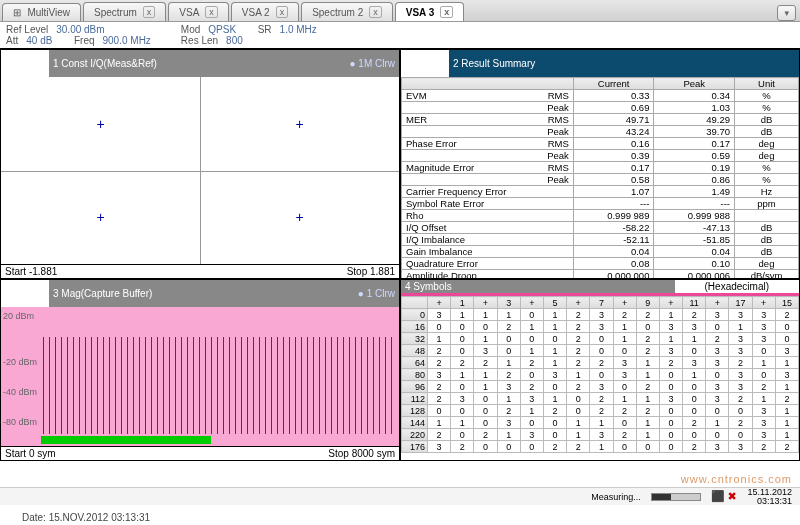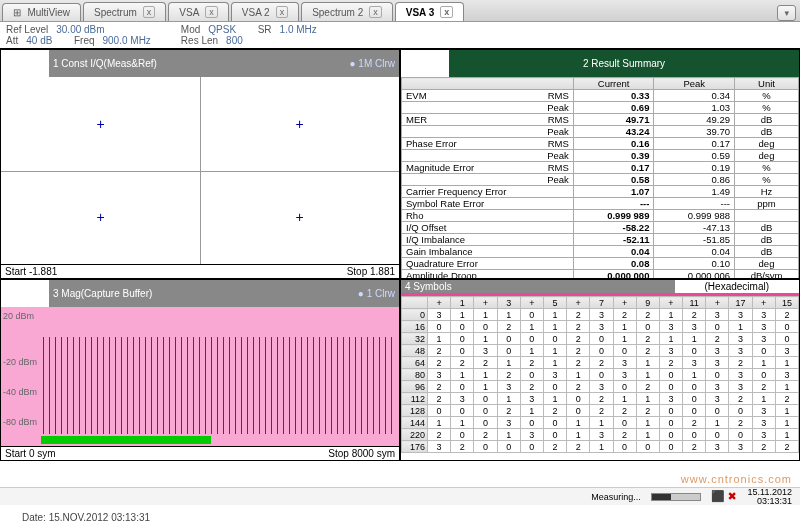--- a/index.html
+++ b/index.html
@@ -10,32 +10,32 @@
 .tab .x { font-size: 9px; color: #666; border: 1px solid #aaa; padding: 0 3px; border-radius: 2px; cursor: pointer; }
 .tab-end { margin-left: auto; margin-right: 4px; border: 1px solid #888; border-radius: 3px; padding: 2px 6px; background: linear-gradient(#f8f8f8,#e0e0e0); font-size: 9px; color: #666; }
 .params { display: flex; padding: 2px 6px; border-bottom: 1px solid #000; font-size: 10px; color: #444; gap: 30px; }
 .params .col { display: flex; flex-direction: column; }
 .params .row { display: flex; gap: 8px; }
 .params .lbl { color: #555; }
 .params .val { color: #4a6a9a; text-align: center; }
 .grid { display: grid; grid-template-columns: 400px 1fr; grid-template-rows: 230px 1fr; height: 412px; }
 .panel { border: 1px solid #000; display: flex; flex-direction: column; overflow: hidden; }
 .panel-hdr { display: flex; justify-content: space-between; background: #888; color: #fff; font-size: 10px; padding: 8px 4px; margin-left: 48px; }
-.panel-hdr.dark { background: #14532d; justify-content: center; }
+.panel-hdr.dark { background: #0c4a6e; }
 .iq-area { flex: 1; position: relative; background: #fff; }
 .iq-area .cross-h { position: absolute; left: 0; right: 0; top: 50%; border-top: 1px solid #999; }
 .iq-area .cross-v { position: absolute; top: 0; bottom: 0; left: 50%; border-left: 1px solid #999; }
 .iq-mark { position: absolute; color: #00a; font-size: 14px; transform: translate(-50%,-50%); }
 .panel-ftr { display: flex; justify-content: space-between; font-size: 10px; padding: 1px 4px; border-top: 1px solid #000; }
 .sum-tbl { width: 100%; border-collapse: collapse; font-size: 9.5px; }
 .sum-tbl th, .sum-tbl td { border: 1px solid #aaa; padding: 0 4px; }
 .sum-tbl th { background: linear-gradient(#eee,#ddd); font-weight: normal; text-align: center; }
 .sum-tbl td.lbl { text-align: left; }
 .sum-tbl td.sub { text-align: left; padding-left: 50px; }
-.sum-tbl td.cur { text-align: right; font-weight: bold; border-radius: 6px; }
+.sum-tbl td.cur { text-align: right; font-weight: normal; border-radius: 6px; }
 .sum-tbl td.pk { text-align: right; }
 .sum-tbl td.u { text-align: center; }
 .mag-area { flex: 1; position: relative; background: #f9a8d4; }
 .mag-axis { position: absolute; left: 2px; font-size: 9px; color: #666; }
 .mag-noise { position: absolute; left: 40px; right: 4px; top: 30px; bottom: 12px; background: repeating-linear-gradient(90deg, #00f 0, #00f 0.3px, transparent 0.3px, transparent 1.2px); opacity: 0.8; }
 .mag-green { position: absolute; left: 40px; bottom: 2px; width: 170px; height: 8px; background: #0c0; }
 .sym-hdr { display: flex; font-size: 10px; border-bottom: 3px solid #ec4899; }
 .sym-hdr .l { flex: 1; padding: 1px 4px; background: #888; color: #fff; }
 .sym-hdr .r { padding: 1px 30px; }
 .sym-tbl { width: 100%; border-collapse: collapse; font-size: 9px; table-layout: fixed; }

